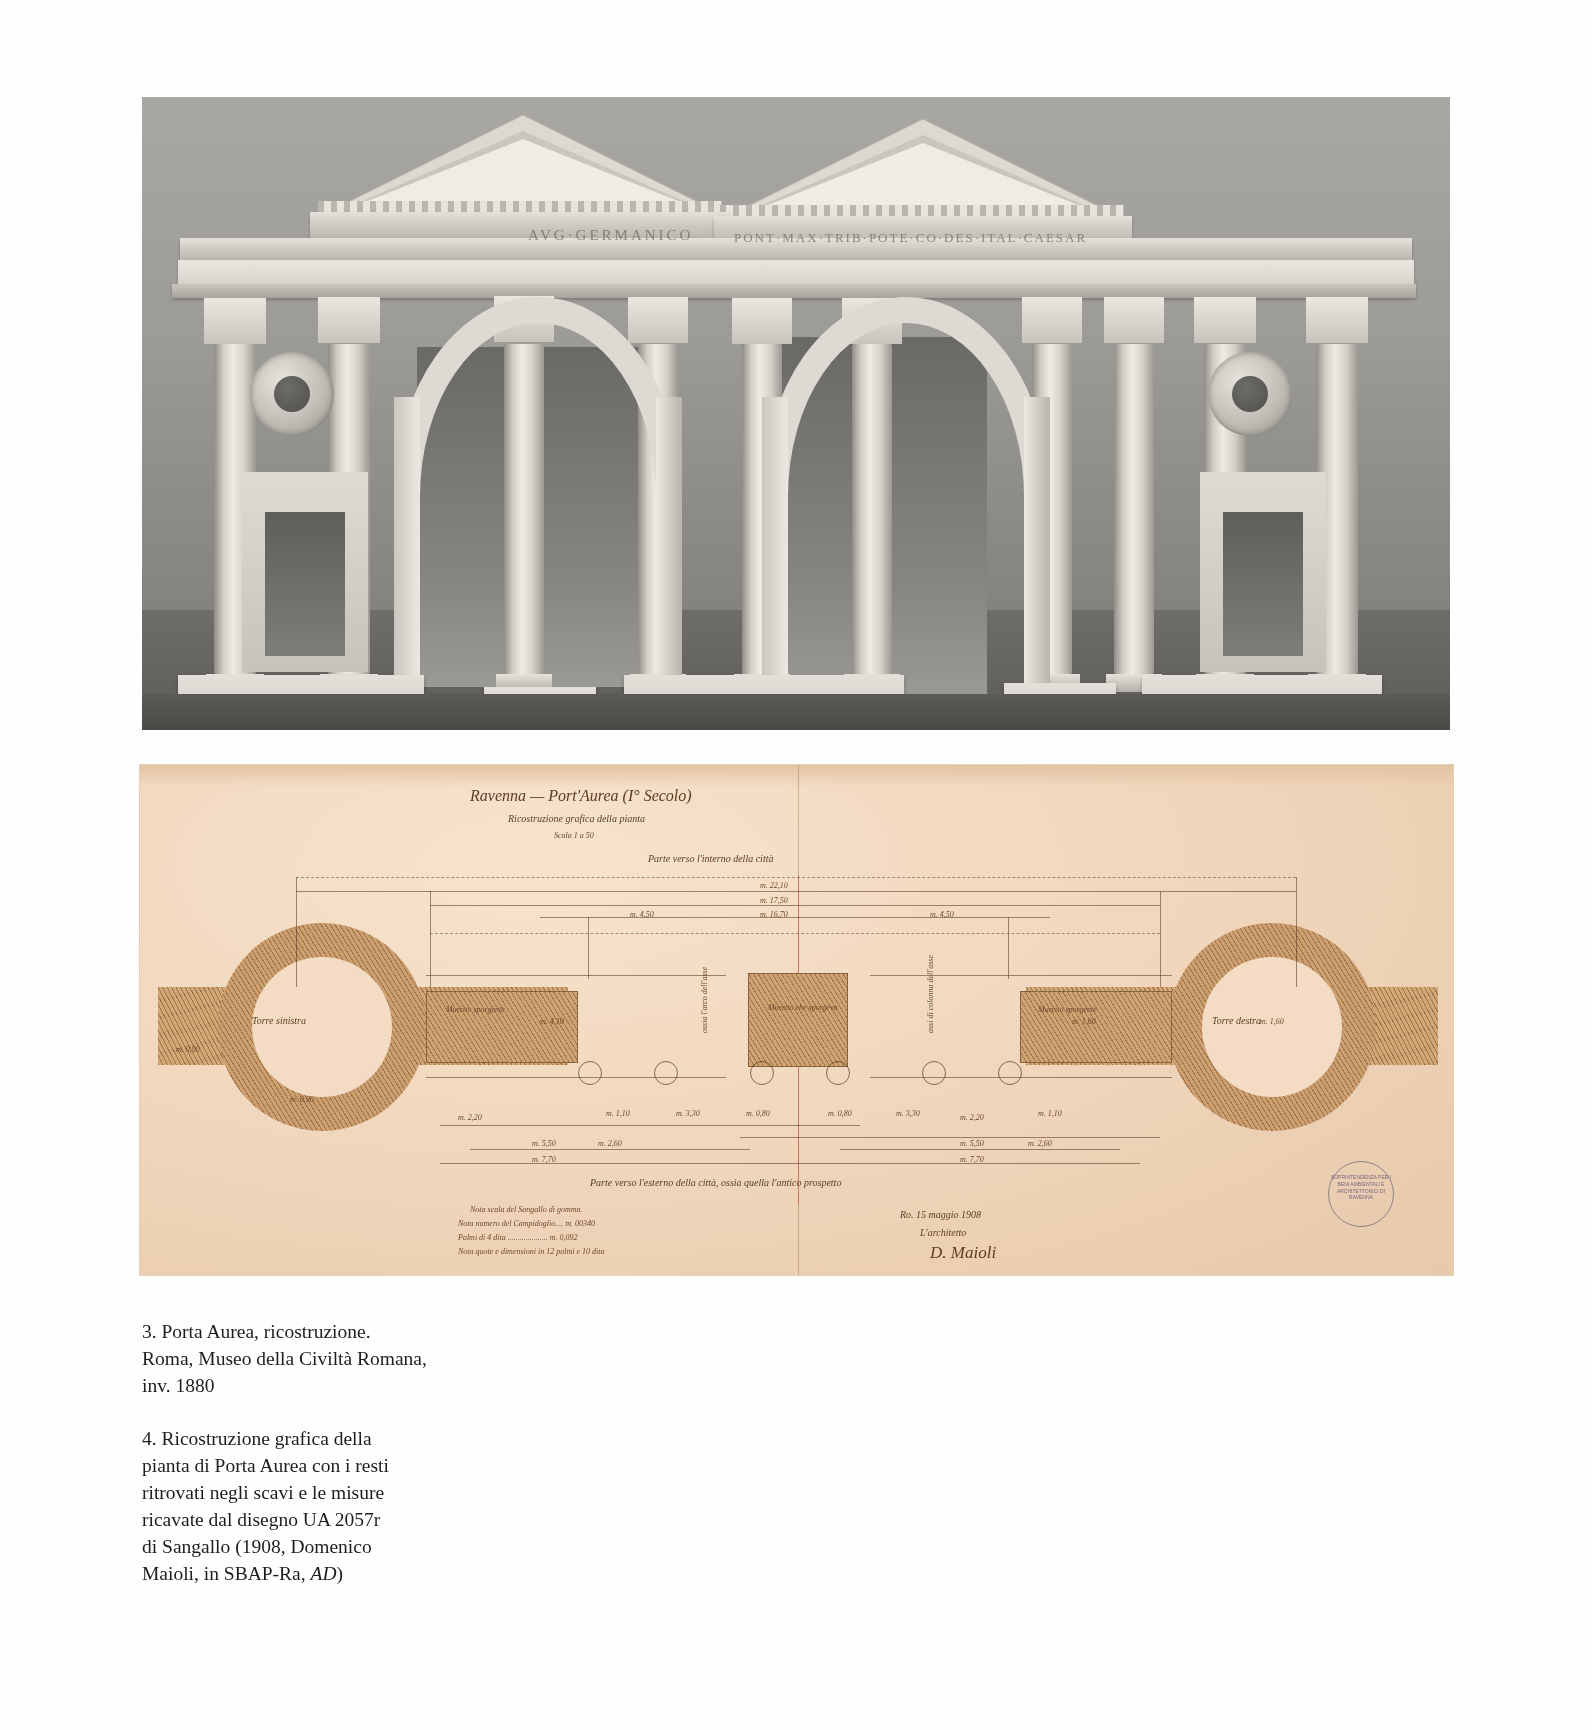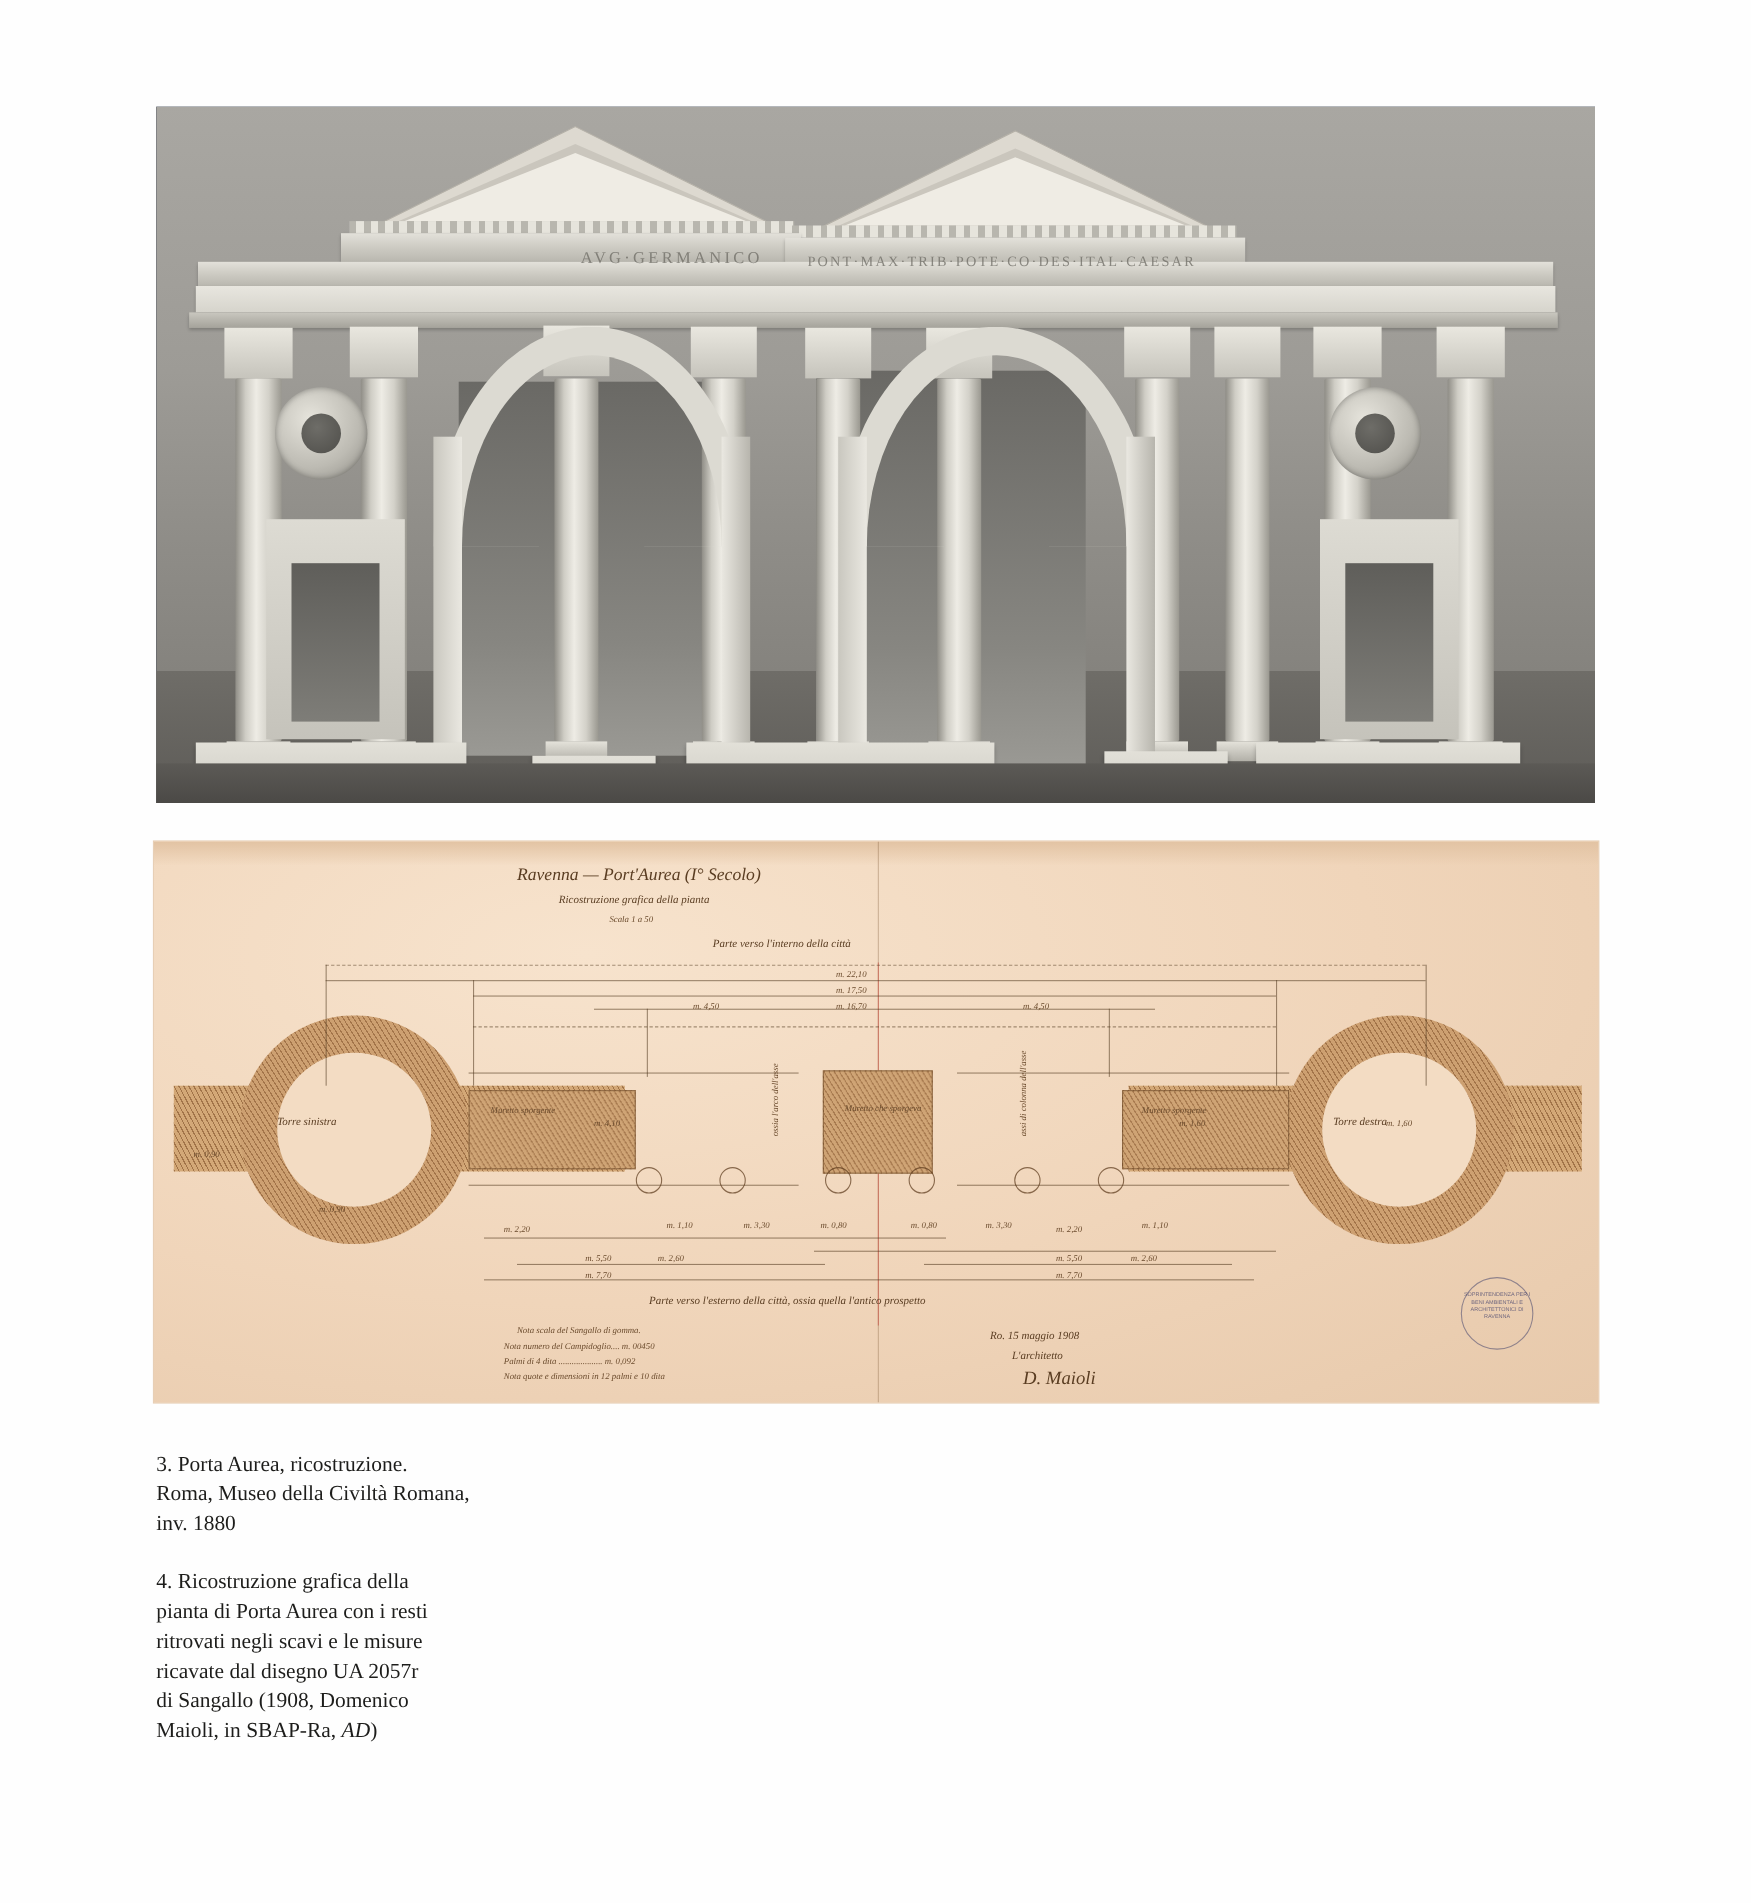--- a/index.html
+++ b/index.html
@@ -21,21 +21,21 @@
     background: #fefefe;
   }
 
   
   .fig3 {
     position: absolute;
     left: 142px;
     top: 97px;
     width: 1308px;
     height: 633px;
-    background: #0f172a;
+    background: #fde047;
     overflow: hidden;
   }
   .fig3 .bg-wall {
     position: absolute;
     inset: 0;
     background:
       linear-gradient(180deg, #a9a7a2 0%, #9d9b96 38%, #8f8d88 62%, #7b7974 100%);
   }
   .fig3 .bg-wall:after {
     content: "";
@@ -439,21 +439,21 @@
     <div class="hw tiny" style="left:606px;top:344px;">m. 0,80</div>
     <div class="hw tiny" style="left:688px;top:344px;">m. 0,80</div>
     <div class="hw tiny" style="left:392px;top:374px;">m. 5,50</div>
     <div class="hw tiny" style="left:820px;top:374px;">m. 5,50</div>
     <div class="hw tiny" style="left:458px;top:374px;">m. 2,60</div>
     <div class="hw tiny" style="left:888px;top:374px;">m. 2,60</div>
     <div class="hw tiny" style="left:392px;top:390px;">m. 7,70</div>
     <div class="hw tiny" style="left:820px;top:390px;">m. 7,70</div>
 
     <div class="hw tiny" style="left:330px;top:440px;">Nota scala del Sangallo di gomma.</div>
-    <div class="hw tiny" style="left:318px;top:454px;">Nota numero del Campidoglio.... m. 00450</div>
+    <div class="hw tiny" style="left:318px;top:454px;">Nota numero del Campidoglio.... m. 00340</div>
     <div class="hw tiny" style="left:318px;top:468px;">Palmi di 4 dita .................... m. 0,092</div>
     <div class="hw tiny" style="left:318px;top:482px;">Nota quote e dimensioni in 12 palmi e 10 dita</div>
 
     <div class="hw small" style="left:760px;top:444px;">Ro. 15 maggio 1908</div>
     <div class="hw small" style="left:780px;top:462px;">L'architetto</div>
     <div class="hw mid" style="left:790px;top:478px;">D. Maioli</div>
 
     <div class="stamp" style="left:1188px;top:396px;">SOPRINTENDENZA PER I BENI AMBIENTALI E ARCHITETTONICI DI RAVENNA</div>
   </div>
 

